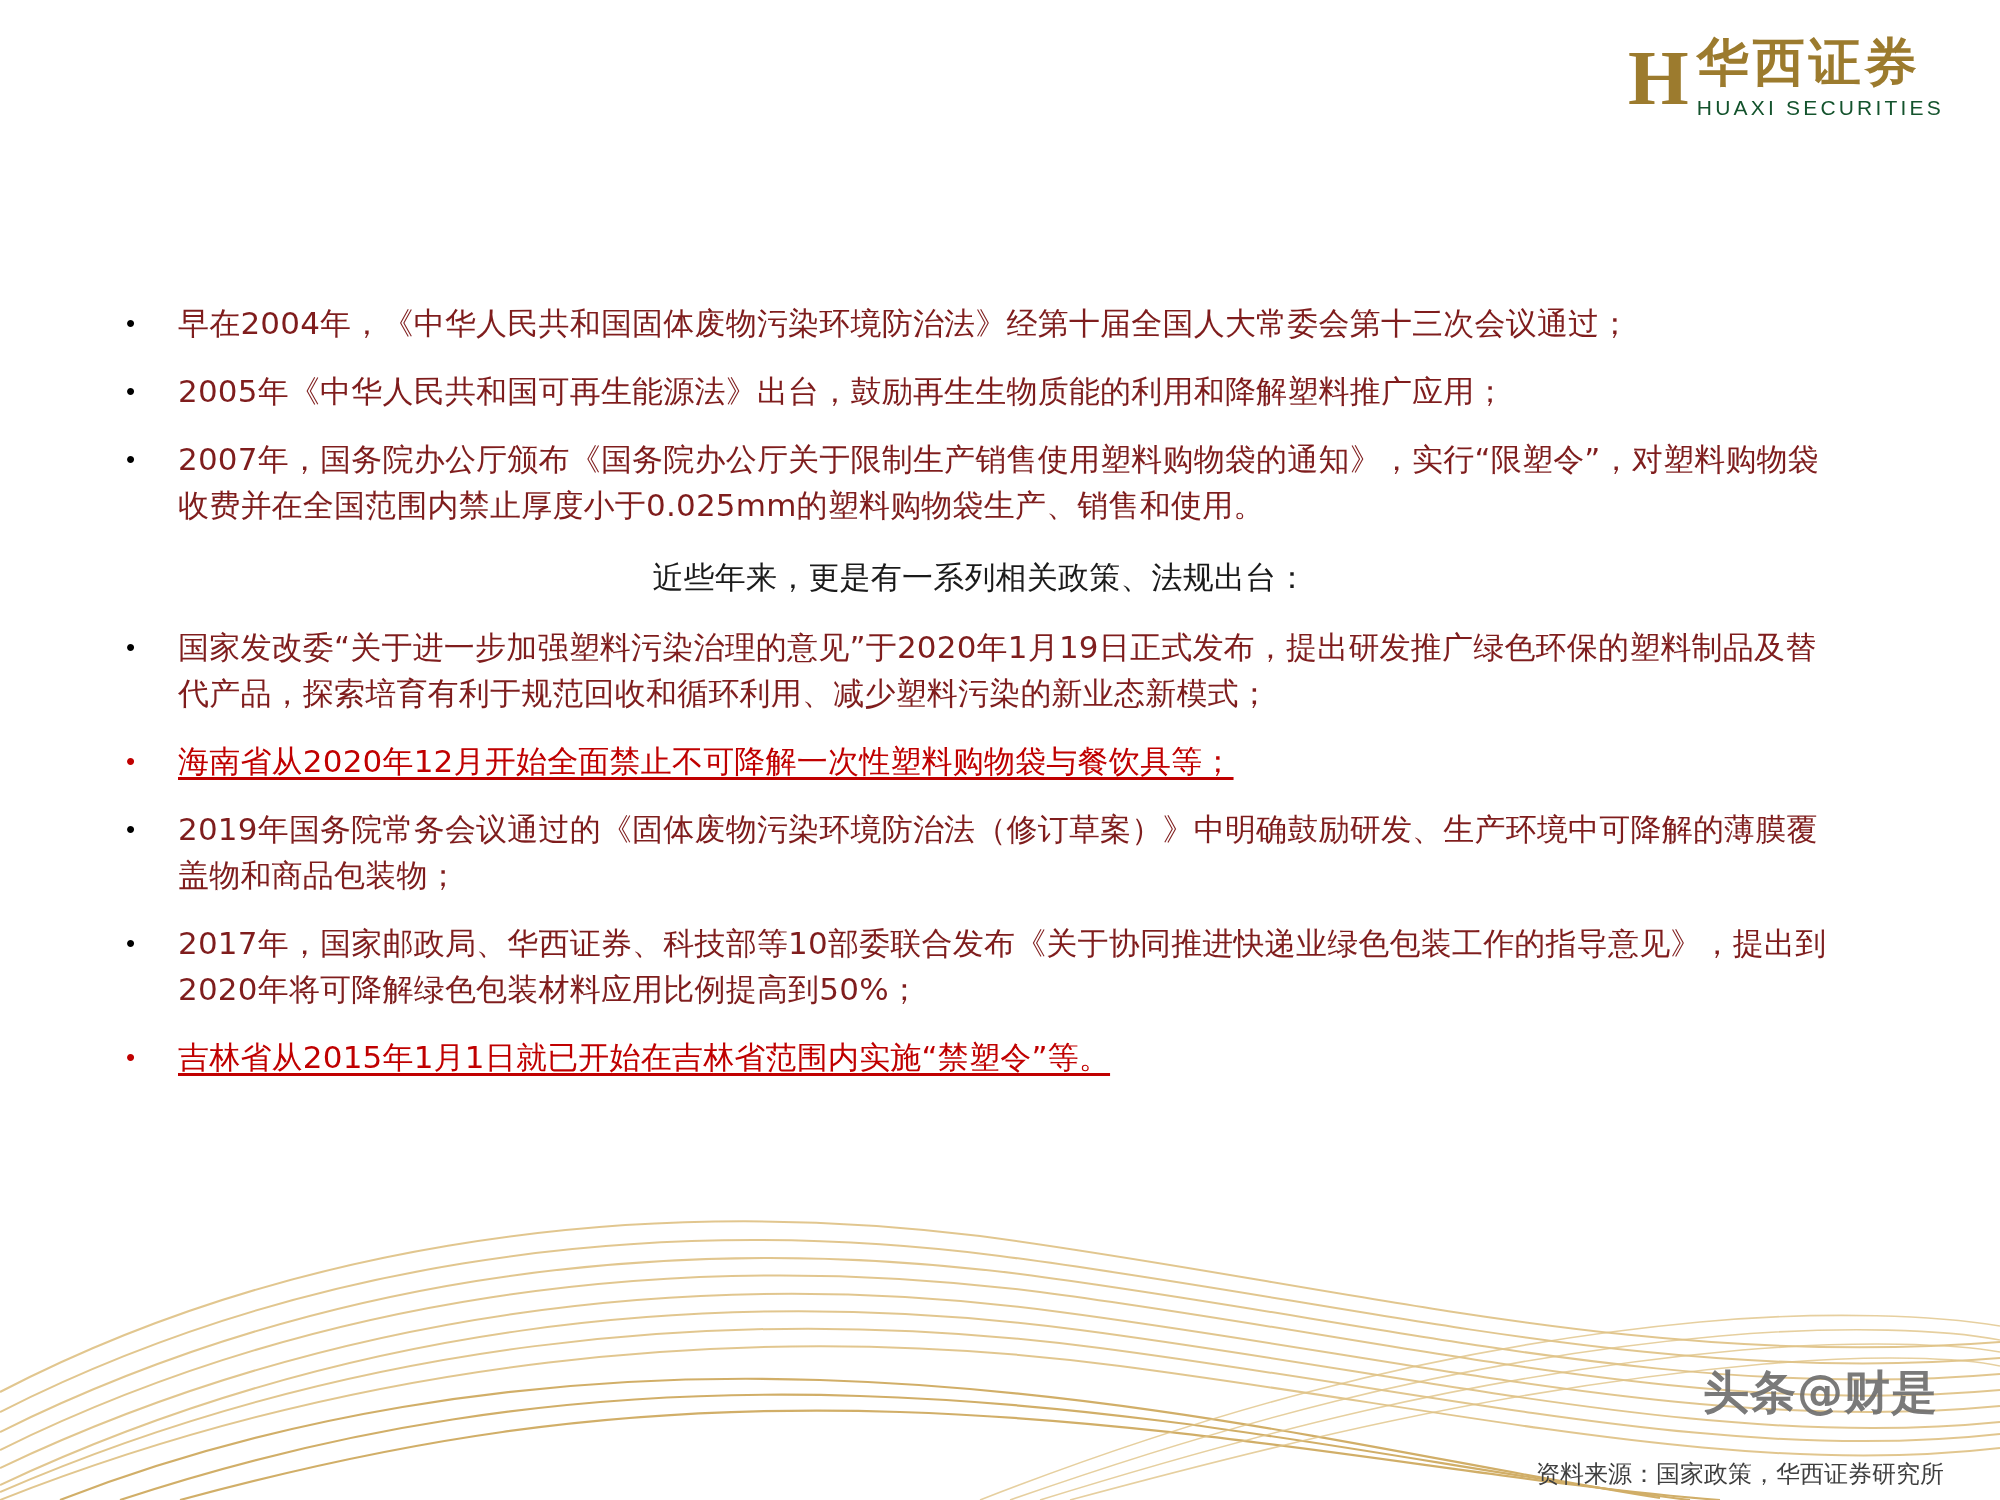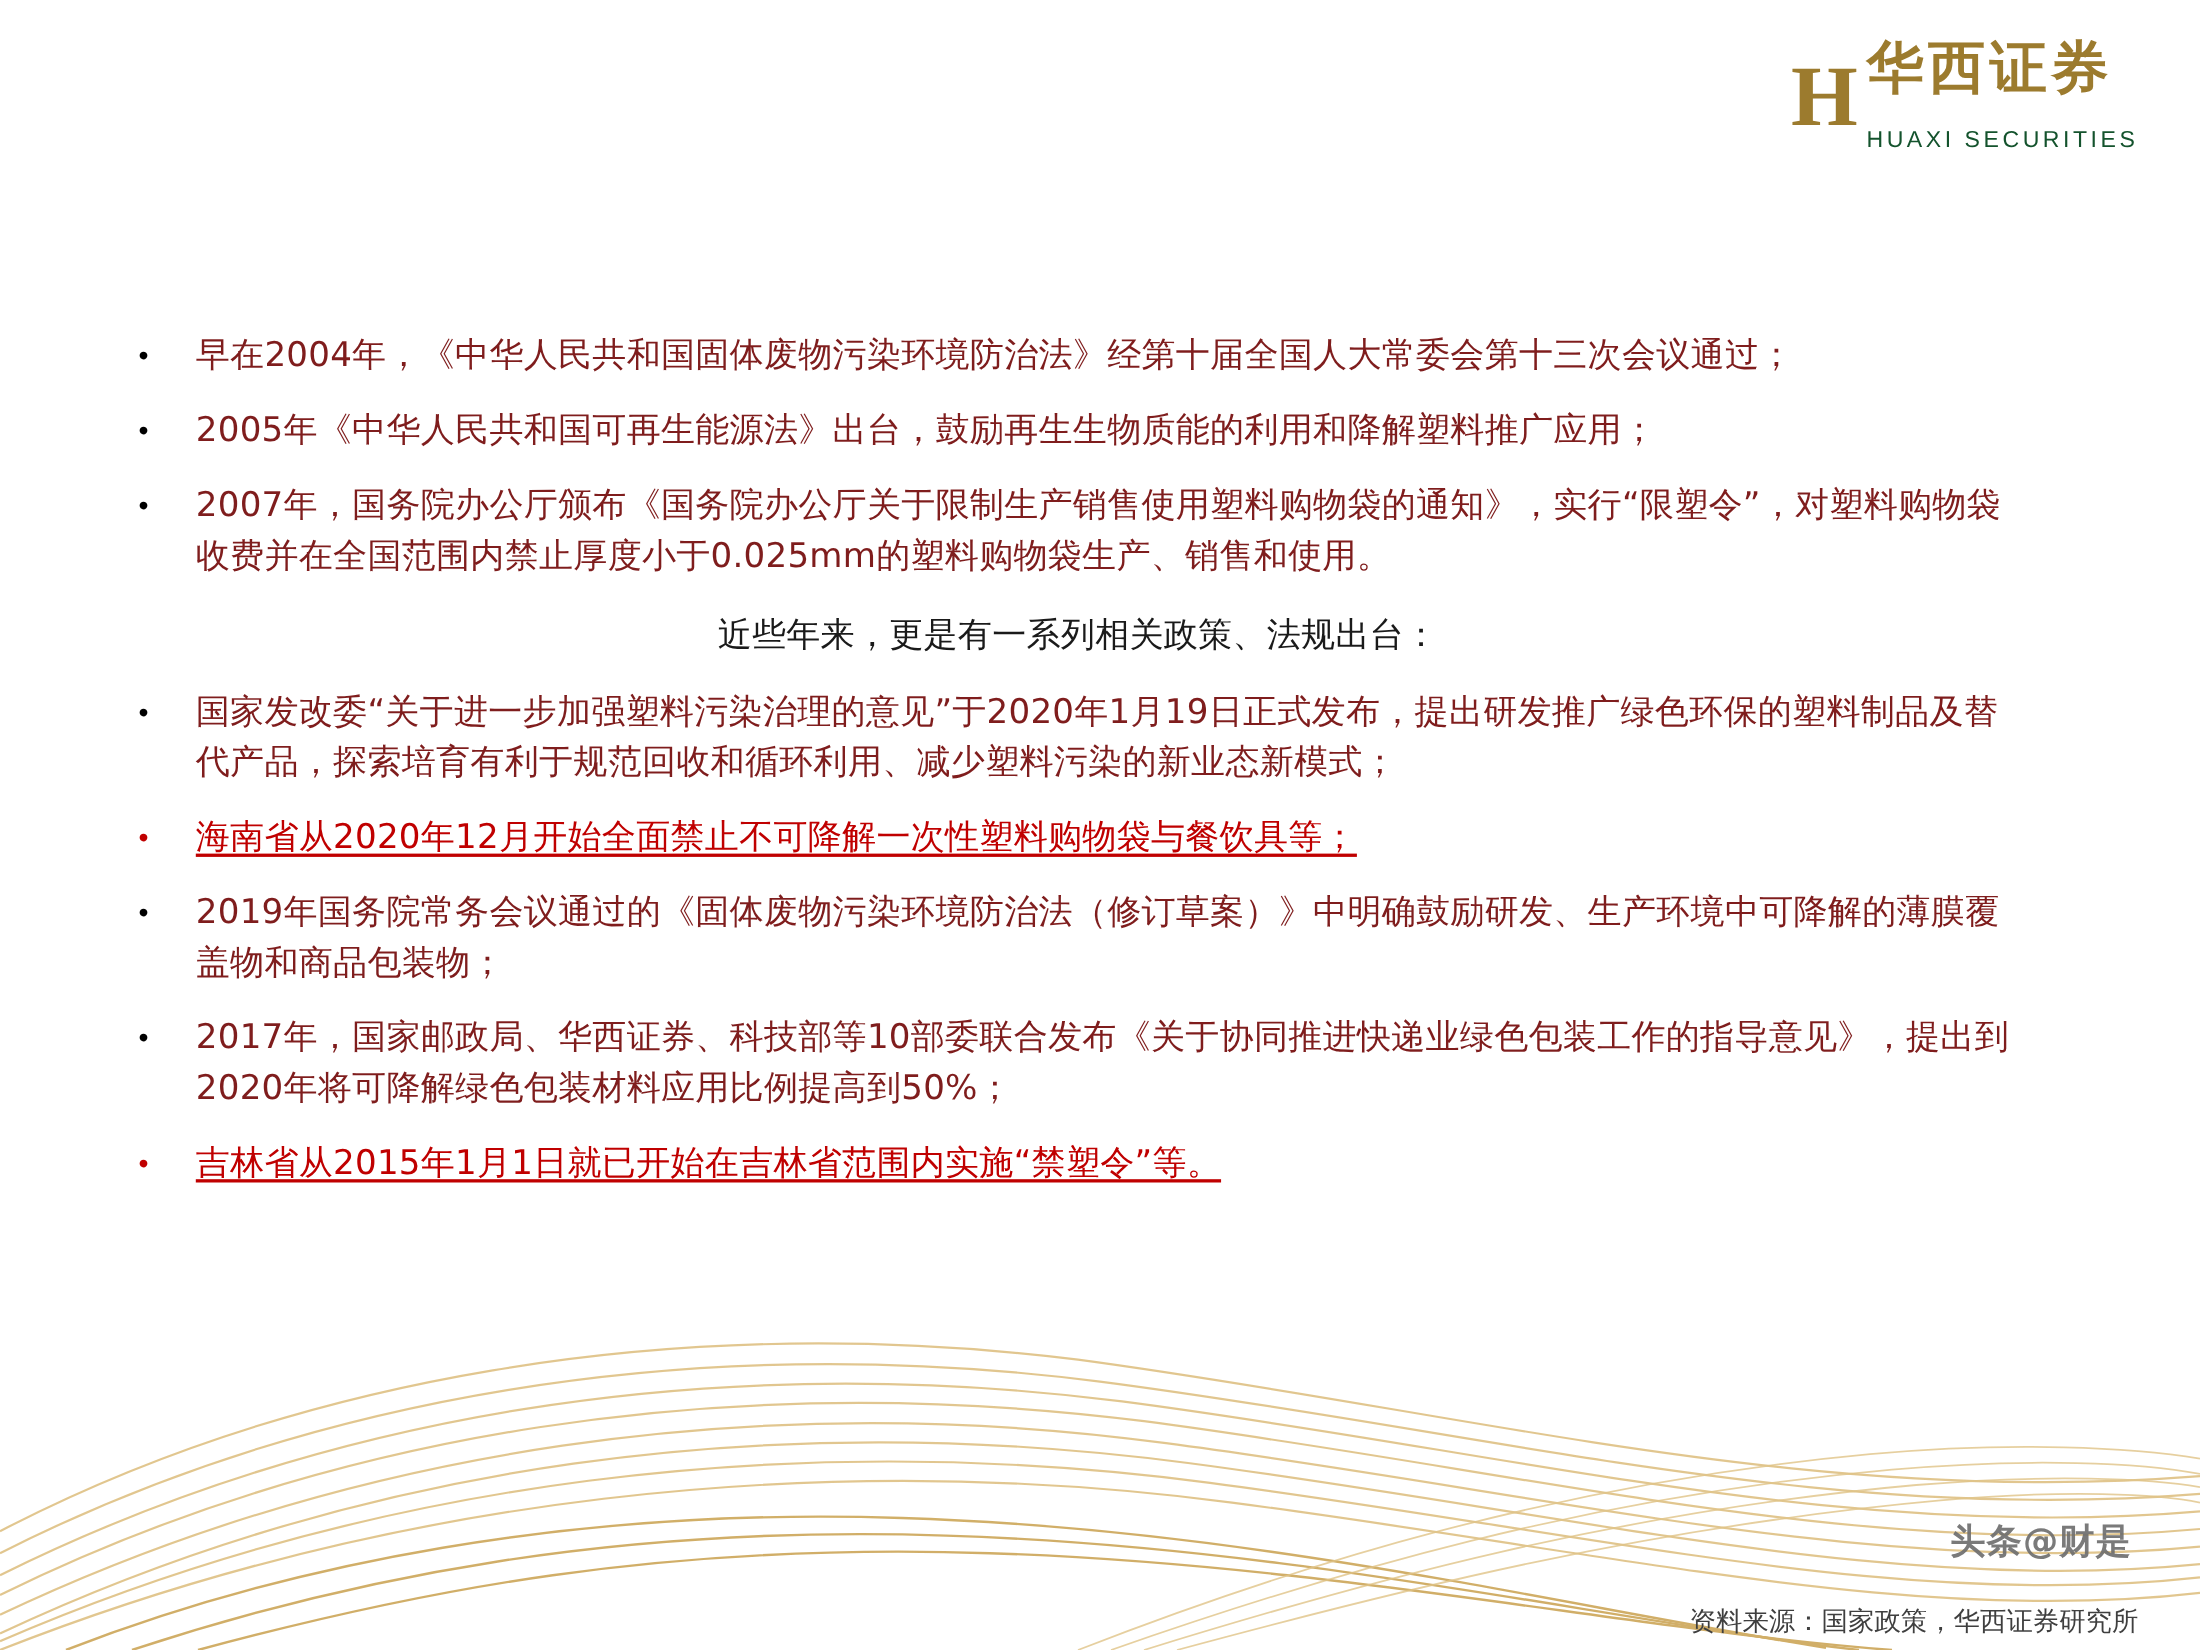--- a/index.html
+++ b/index.html
@@ -47,21 +47,20 @@
     font-weight: bold;
     color: #9c7b2e;
     font-family: "Liberation Serif", serif;
     letter-spacing: -2px;
     margin-right: 10px;
   }
   .logo-text-wrap {
     display: flex;
     flex-direction: column;
     justify-content: center;
-    gap: 20px;
   }
   .logo-cn {
     font-size: 52px;
     line-height: 1.05;
     color: #9c7b2e;
     font-weight: bold;
     letter-spacing: 4px;
     font-family: "Liberation Serif", serif;
   }
   .logo-en {
@@ -147,21 +146,21 @@
     padding-left: 0px;
     letter-spacing: 0.2px;
     text-align: center;
   }
 
   
   .watermark {
     position: absolute;
     right: 62px;
     bottom: 76px;
-    font-size: 32px;
+    font-size: 46px;
     color: #6f6f6f;
     font-weight: bold;
     font-family: "DejaVu Sans", sans-serif;
     z-index: 6;
     opacity: 0.92;
     letter-spacing: 1px;
   }
 
   
   .source {

